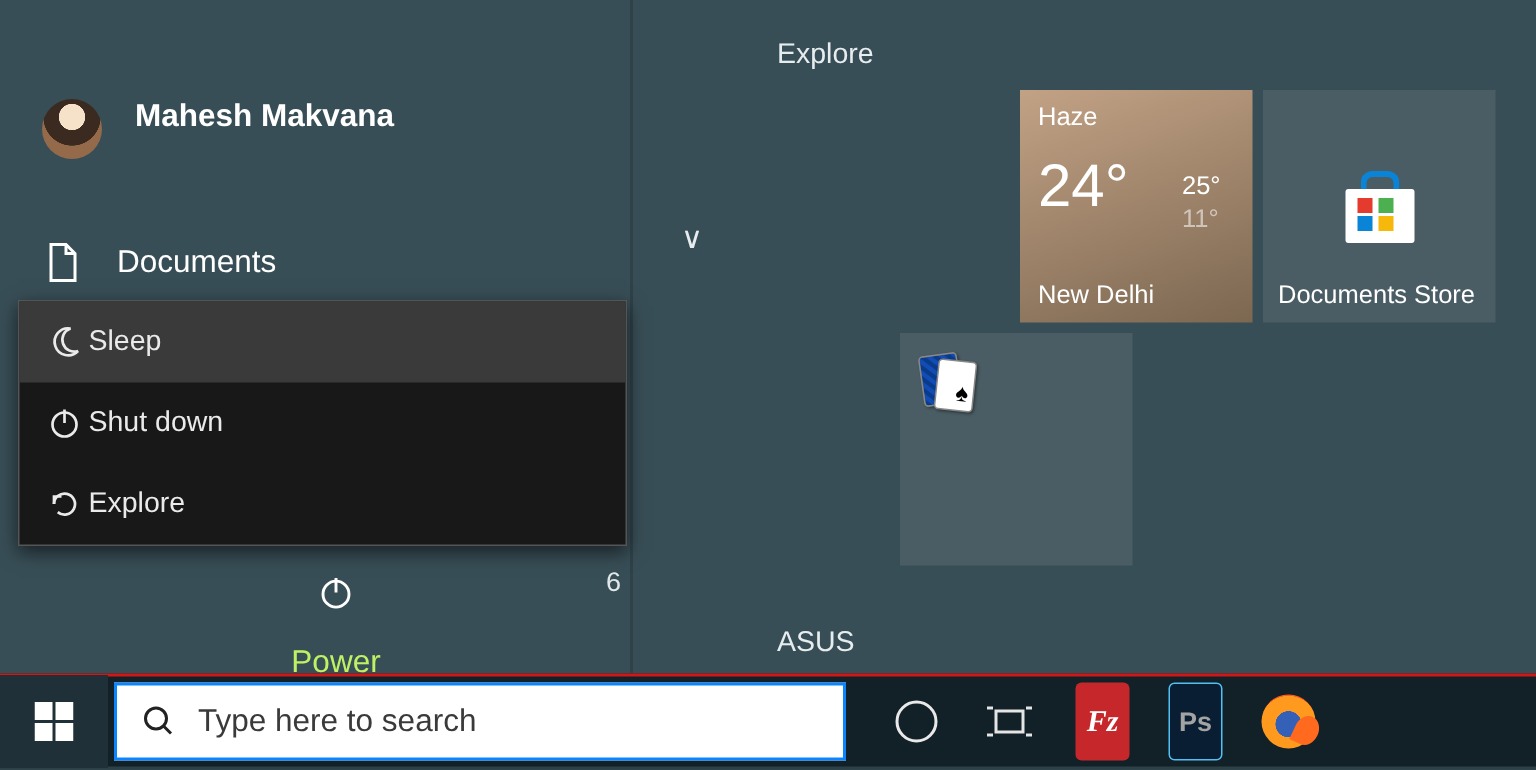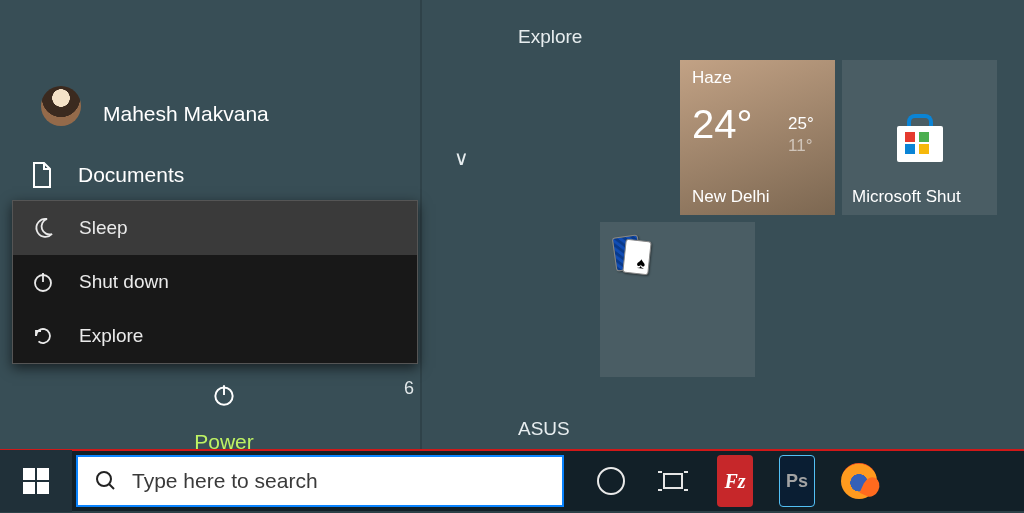--- a/index.html
+++ b/index.html
@@ -13,43 +13,43 @@
   }
 
   
   .sidebar {
     position:absolute; left:0; top:0; width:420px; height:449px;
     background:#384e56;
   }
 
   .user-row {
     position:absolute; left:0; top:66px; height:60px; width:420px;
-    display:flex; align-items:flex-end; gap:22px; padding-left:41px;
-    color:#fff; font-size:21px;
+    display:flex; align-items:flex-start; gap:22px; padding-left:28px;
+    color:#fff; font-size:21px;font-weight:bold;
   }
   .avatar {
     width:40px; height:40px; border-radius:50%;
     background: radial-gradient(circle at 50% 30%, #f5e2c8 0 25%, #3b2a1f 26% 55%, #946a4a 56% 100%);
   }
 
   .docs-row {
     position:absolute; left:0; top:150px; height:50px; width:420px;
     display:flex; align-items:center; gap:22px; padding-left:28px;
     color:#fff; font-size:21px;
   }
   .doc-icon { width:28px; display:flex; justify-content:center; }
   .doc-icon svg { stroke:#fff; }
 
   
   .power-menu {
     position:absolute; left:12px; top:200px; width:406px;
     background:#181818; border:1px solid #555; box-shadow:0 4px 12px rgba(0,0,0,0.6);
   }
   .power-item {
-    display:flex; align-items:center; gap:22px;
+    display:flex; align-items:center; gap:2px;
     height:54px; padding:0 16px;
     color:#eaeaea; font-size:19px;
   }
   .power-item.hover { background:#3a3a3a; }
   .power-item .picon { width:28px; display:flex; justify-content:center; }
   .power-item svg { stroke:#eaeaea; fill:none; stroke-width:1.8; }
 
   .stray-6 {
     position:absolute; left:404px; top:378px; color:#e2e8ea; font-size:18px;
   }
@@ -257,21 +257,21 @@
 
     <div class="tile tile-store">
       <div class="bag">
         <div class="handle"></div>
         <div class="body"></div>
         <div class="sq r"></div>
           <div class="sq g"></div>
           <div class="sq b"></div>
           <div class="sq y"></div>
       </div>
-      <span class="label">Microsoft Shut</span>
+      <span class="label">Documents Store</span>
     </div>
 
     <div class="tile tile-sol">
       <div class="cards">
         <div class="card back" style="left:0; top:0; transform:rotate(-8deg);"></div>
         <div class="card front" style="left:10px; top:4px; transform:rotate(6deg);"></div>
       </div>
     </div>
 
     <span class="heading h-asus">ASUS</span>

